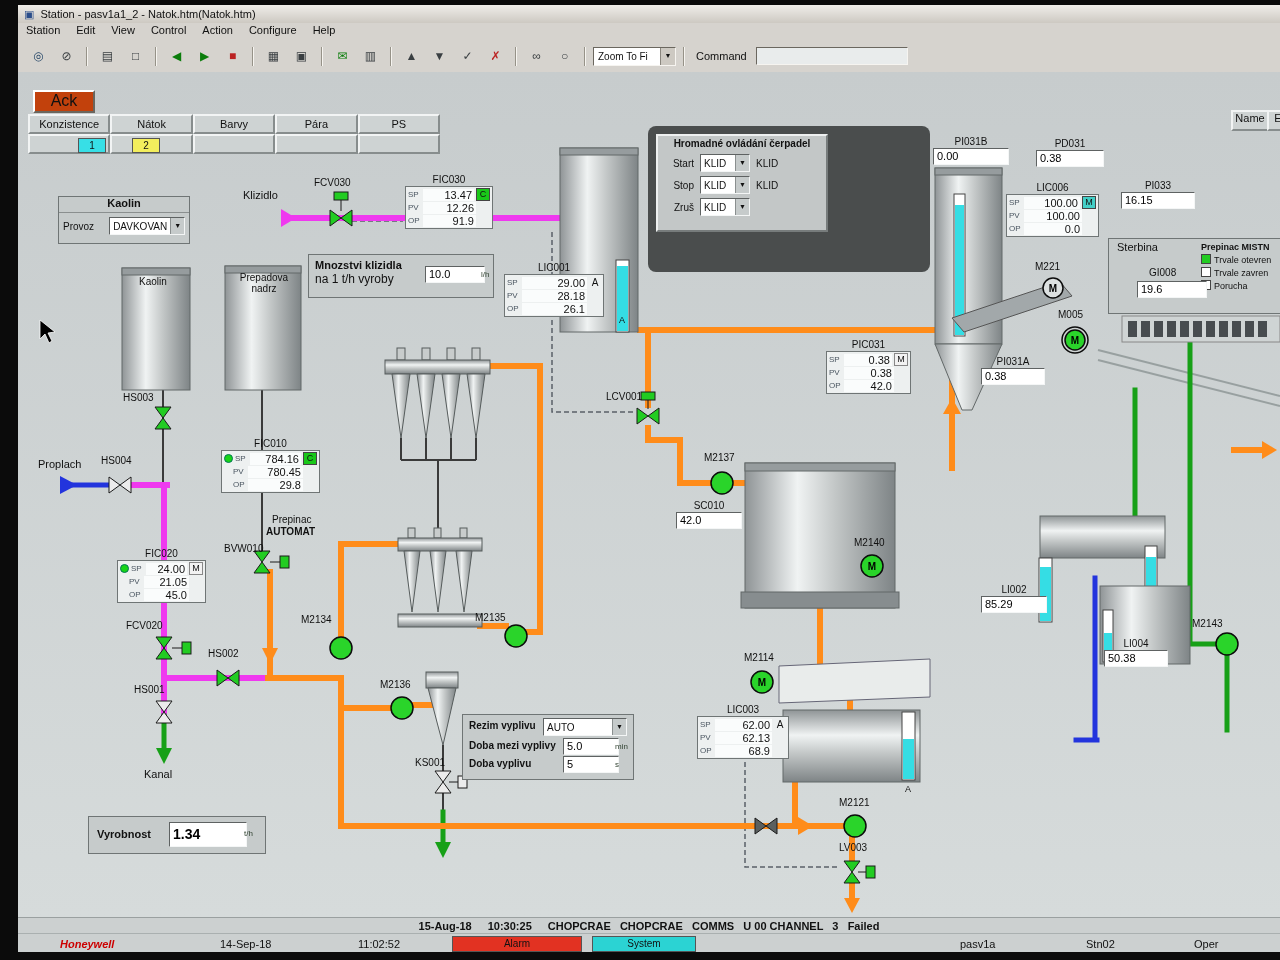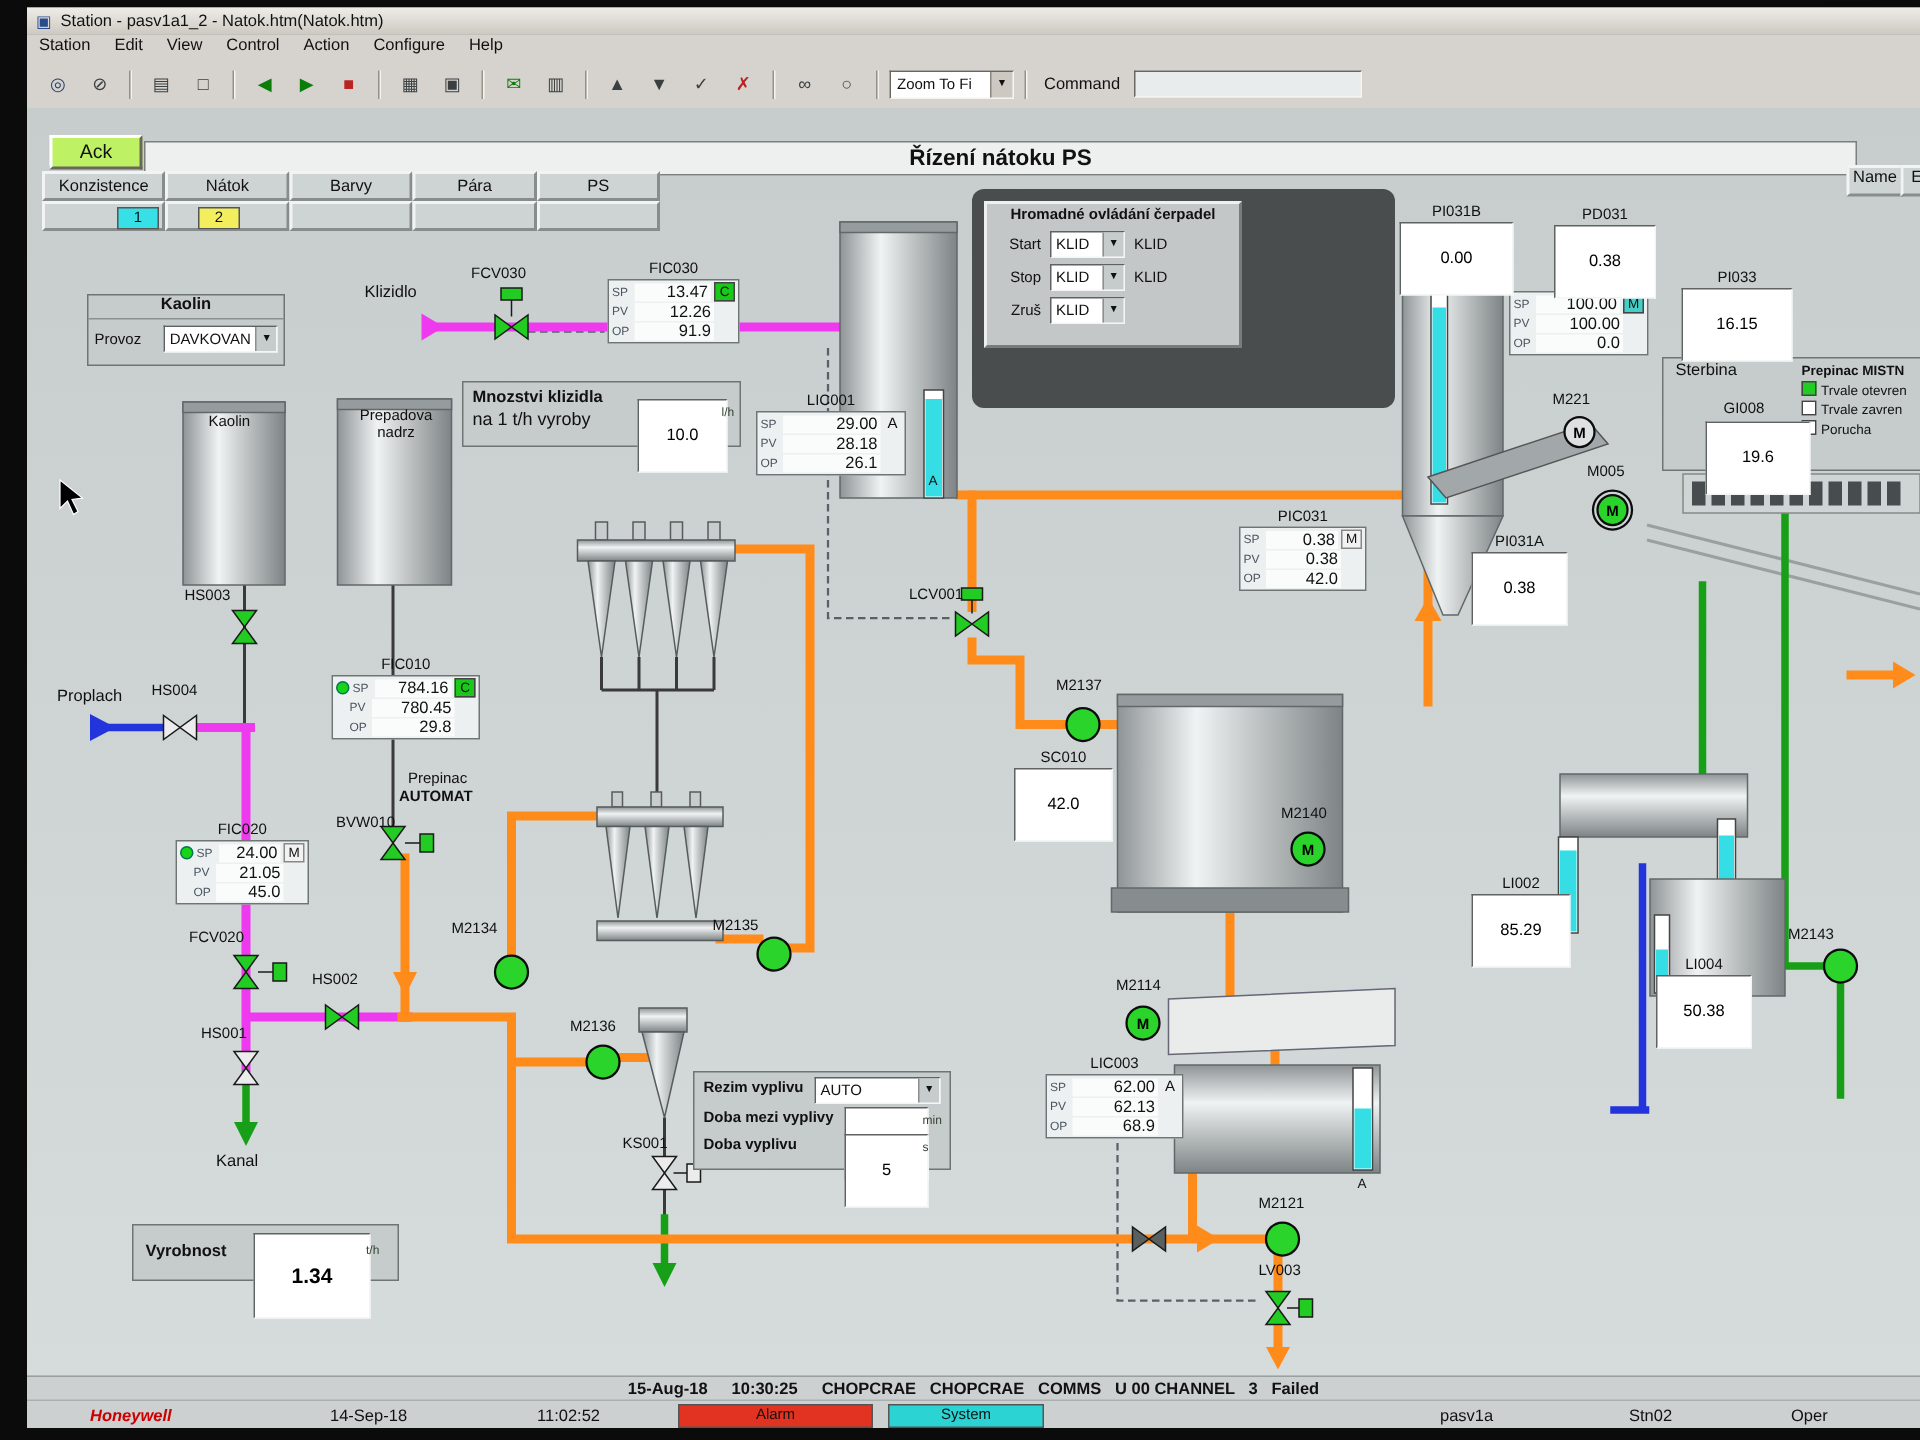--- a/index.html
+++ b/index.html
@@ -26,32 +26,32 @@
           border-color:#6b675f #f6f4f0 #f6f4f0 #6b675f;font-size:10px;align-items:center}
   .zdd-t{padding:0 4px;width:58px;overflow:hidden;white-space:nowrap}
   .zdd-b{width:14px;height:100%;background:#cdc9c2;border-left:1px solid #8a867e;text-align:center;
          font-size:7px;line-height:16px}
   .cmdlabel{font-size:11px;margin:0 6px 0 4px}
   .cmdinput{width:150px;height:16px;background:#e9ecec;border:1px solid;
             border-color:#6b675f #f6f4f0 #f6f4f0 #6b675f}
   
   #stage{position:absolute;left:-18px;top:0;width:1280px;height:952px}
   .hmibg{left:18px;top:72px;width:1262px;height:845px;background:linear-gradient(#c7cccd,#d6dbdb)}
-  .btn{background:#bef264;border:2px solid;border-color:#fff #6a665e #6a665e #fff;font-size:13px;
+  .btn{background:#c2410c;border:2px solid;border-color:#fff #6a665e #6a665e #fff;font-size:16px;
        text-align:center;cursor:default}
   .titleplate{background:#eef0ef;border:1px solid #7b7f7f;text-align:center;font-weight:bold;
               font-size:15px;line-height:21px}
   .tabcell{background:#ced3d3;border:2px solid;border-color:#f2f4f4 #878d8d #878d8d #f2f4f4;
            font-size:11px;text-align:center;line-height:16px;overflow:hidden;white-space:nowrap}
   .tabgrid{display:grid;grid-template-columns:repeat(5,1fr);grid-template-rows:20px 20px}
   .badge{font-size:10px;text-align:center;line-height:13px;border:1px solid #555}
   .lbl{position:absolute;font-size:10px;color:#101010;white-space:nowrap}
   .lbl.s9{font-size:9px}.lbl.s11{font-size:11px}.lbl.bold{font-weight:bold}
   .vbox{background:#fff;border:1px solid;border-color:#5e6262 #f4f6f6 #f4f6f6 #5e6262;
-        text-align:center;font-size:11px;padding:16px 3px;height:15px;line-height:15px;color:#000}
+        text-align:left;font-size:11px;padding:0 3px;height:15px;line-height:15px;color:#000}
   .unit{position:absolute;font-size:8px;color:#343}
   .ind{position:absolute}
   .ind-tag{font-size:10px;text-align:center;height:12px;line-height:12px}
   .fp{position:absolute;font-size:10px}
   .fp-tag{text-align:center;height:12px;line-height:12px}
   .fp-box{background:#edf0f0;border:1px solid #6f7575;padding:1px 2px}
   .fp-row{display:flex;align-items:center;height:13px}
   .fp-k{width:15px;font-size:8px;color:#4a5560}
   .fp-dot{width:7px;height:7px;border-radius:50%;background:#17d417;border:1px solid #075;
           margin-right:2px;flex:0 0 auto}
@@ -375,21 +375,20 @@
         <g>
           <circle cx="1053" cy="288" r="10" fill="#dde1e1"></circle>
           <text x="1053" y="292" font-size="10" font-weight="bold" text-anchor="middle" stroke="none" fill="#000">M</text>
         </g>
       </g>
 
       <polygon points="40,320 40,339 45,334 49,343 52,341 48,333 55,332" fill="#000" stroke="#fff" stroke-width="0.8"></polygon>
     </svg>
 
     <div class="abs btn" style="left:33px;top:90px;width:58px;height:19px;line-height:17px">Ack</div>
-    <div class="abs titleplate" style="left:96px;top:94px;width:1140px;height:21px">Řízení nátoku PS</div>
     <div class="abs tabcell" style="left:1231px;top:110px;width:34px;height:17px;line-height:13px">Name</div>
     <div class="abs tabcell" style="left:1267px;top:110px;width:30px;height:17px;line-height:13px">Eng</div>
 
     <div class="abs tabgrid" style="left:28px;top:114px;width:412px">
       <div class="tabcell">Konzistence</div>
       <div class="tabcell">Nátok</div>
       <div class="tabcell">Barvy</div>
       <div class="tabcell">Pára</div>
       <div class="tabcell">PS</div>
       <div class="tabcell"></div>

